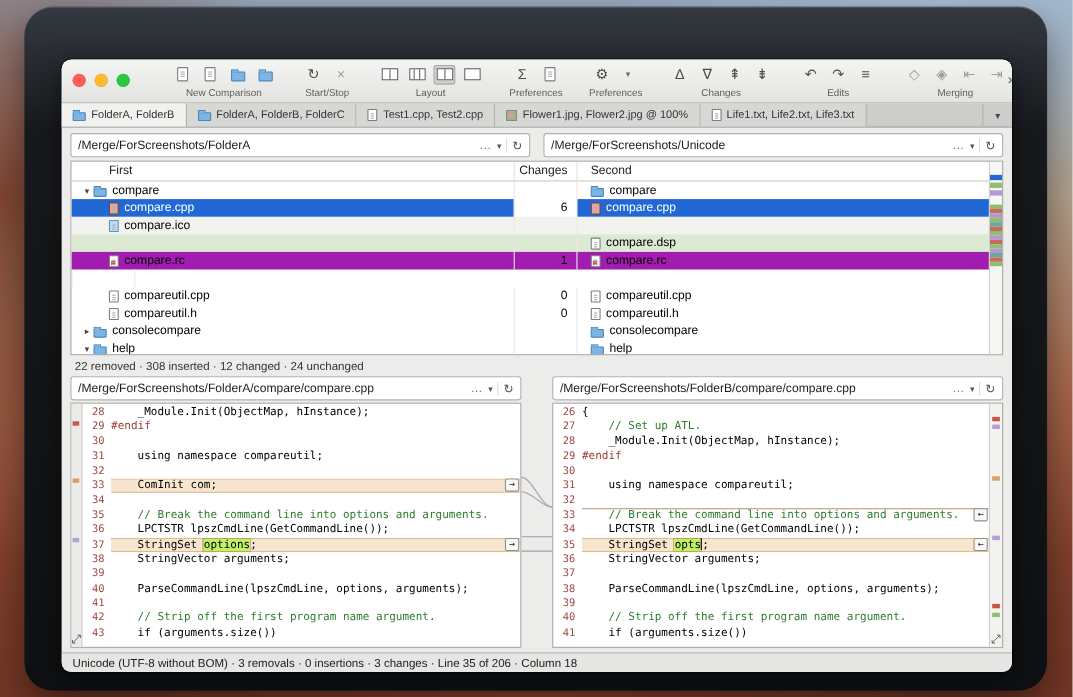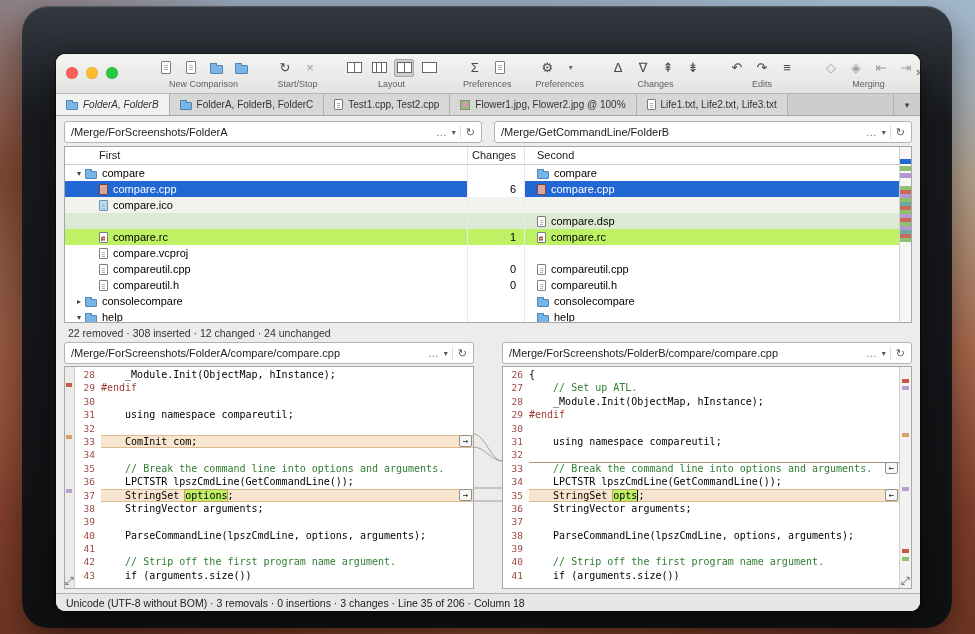--- a/index.html
+++ b/index.html
@@ -74,21 +74,21 @@
   .fh-second{flex:1;padding-left:12px;}
   .frows{flex:1;position:relative;}
   .frow{display:flex;height:16px;align-items:center;}
   .fc-first{width:402px;height:100%;display:flex;align-items:center;padding-left:8px;box-sizing:border-box;overflow:hidden;}
   .fc-changes{width:58px;height:100%;display:flex;align-items:center;justify-content:flex-end;padding-right:8px;box-sizing:border-box;border-left:1px solid #e9e9e7;border-right:1px solid #e9e9e7;}
   .fc-second{flex:1;height:100%;display:flex;align-items:center;padding-left:12px;overflow:hidden;}
   .frow.sel .fc-first,.frow.sel .fc-second{background:#2268d4;color:#fff;}
   .frow.sel .fc-first .ic-doc,.frow.sel .fc-second .ic-doc{border-color:#803f38;}
   .frow.ins{background:#dcead3;}
   .frow.ghost{background:#f2f3ee;}
-  .frow.chgrow{background:#bef264;}
+  .frow.chgrow{background:#a21caf;}
   .chev{width:12px;font-size:8px;color:#444;text-align:center;flex:none;}
   .ind{width:26px;flex:none;}
   .fname{margin-left:5px;white-space:nowrap;}
   .fmap{position:absolute;right:0;top:0;bottom:0;width:11px;border-left:1px solid #cfcfcd;background:#f6f6f4;display:flex;flex-direction:column;}
   .fmap div{width:100%;flex:none;}
   .fsummary{flex:none;height:19px;display:flex;align-items:center;padding:0 12px;font-size:10.5px;color:#333;}
 
   
   .files{flex:1;min-height:0;display:grid;grid-template-columns:1fr 28px 1fr;grid-template-rows:24px minmax(0,1fr);padding:0 8px 4px;box-sizing:border-box;}
   .files .pathfield{margin-bottom:4px;}
@@ -256,21 +256,21 @@
           </div>
           <div class="tb-label">Merging</div>
         </div>
       </div>
     <div class="overflow">»</div>
   </div>
 
   <div class="tabbar">
     <div class="tab-fill" style="order:98"></div>
     <div class="tab-menu" style="order:99">▾</div>
-  <div class="tab active" style="order: 0; font-style: italic;">
+  <div class="tab active" style="order: 0;">
         <span class="ic-folder sm"></span>
         <span class="tab-label">FolderA, FolderB</span>
       </div>
       <div class="tab" style="order: 1;">
         <span class="ic-folder sm"></span>
         <span class="tab-label">FolderA, FolderB, FolderC</span>
       </div>
       <div class="tab" style="order: 2;">
         <span class="ic-doc sm"></span>
         <span class="tab-label">Test1.cpp, Test2.cpp</span>
@@ -286,21 +286,21 @@
     </div>
 
   <div class="pathrow">
     <div class="pathfield">
       <span class="pf-text">/Merge/ForScreenshots/FolderA</span>
       <span class="pf-ellipsis">…</span>
       <span class="pf-chev">▾</span>
       <span class="pf-hist">↻</span>
     </div>
     <div class="pathfield">
-      <span class="pf-text">/Merge/GetCommandLine/FolderB</span>
+      <span class="pf-text">/Merge/ForScreenshots/Unicode</span>
       <span class="pf-ellipsis">…</span>
       <span class="pf-chev">▾</span>
       <span class="pf-hist">↻</span>
     </div>
   </div>
 
   <div class="ftable">
     <div class="fhead">
       <div class="fh-first">First</div>
       <div class="fh-changes">Changes</div>
@@ -354,25 +354,20 @@
             <span class="ic-doc sm v-rc"></span>
             <span class="fname">compare.rc</span>
           </div>
           <div class="fc-changes">1</div>
           <div class="fc-second">
             <span class="ic-doc sm v-rc"></span>
             <span class="fname">compare.rc</span>
           </div>
         </div>
         <div class="frow ">
-          <div class="fc-first">
-            <span class="ind"></span>
-            <span class="ic-doc sm"></span>
-            <span class="fname">compare.vcproj</span>
-          </div>
           <div class="fc-changes"></div>
           <div class="fc-second"></div>
         </div>
         <div class="frow ">
           <div class="fc-first">
             <span class="ind"></span>
             <span class="ic-doc sm"></span>
             <span class="fname">compareutil.cpp</span>
           </div>
           <div class="fc-changes">0</div>

